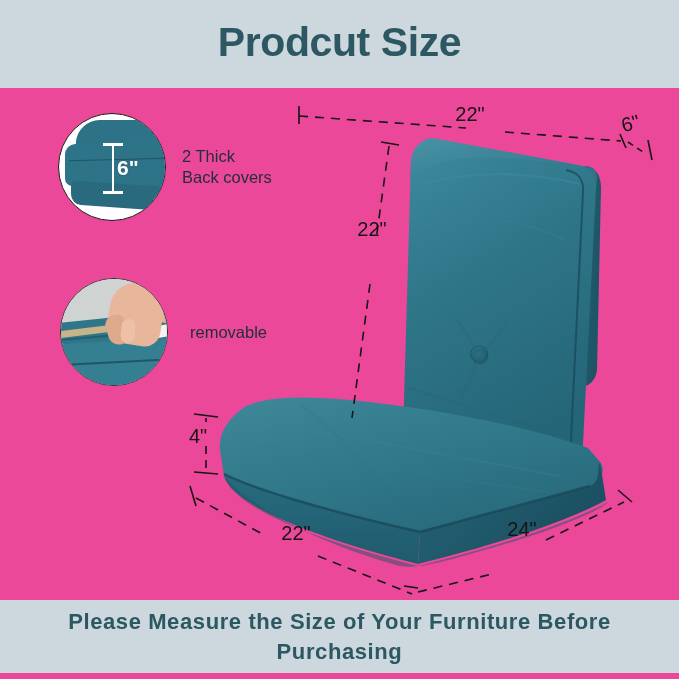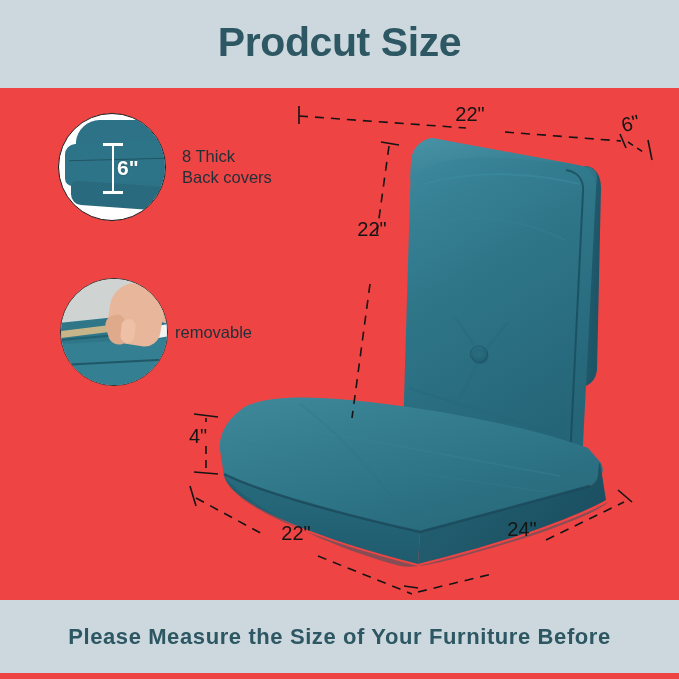--- a/index.html
+++ b/index.html
@@ -6,21 +6,21 @@
   body{
     width:679px;height:679px;
     background:#ffffff;
     font-family:"Liberation Sans", sans-serif;
     overflow:hidden;
     position:relative;
   }
   #page{
     position:relative;
     width:679px;height:679px;
-    background:#ef4444;
+    background:#ec4899;
     overflow:hidden;
   }
 
   
   .banner{
     position:absolute;left:0;width:679px;
     background:#ccd8dd;
     display:flex;align-items:center;justify-content:center;
     text-align:center;
     color:#2c5763;
@@ -52,21 +52,21 @@
     background:#ffffff;flex:0 0 auto;
   }
   #feature-covers .feature-circle{border:1.1px solid #2b2b2b;}
 
   .feature-text{
     margin-left:16px;
     font-size:16.5px;line-height:1.25;
     color:#22303a;font-weight:500;
     white-space:nowrap;
   }
-  #feature-covers .feature-text{margin-left:7px;}
+  #feature-covers .feature-text{margin-left:22px;}
 
   
   .c1-cushion{
     position:absolute;left:16px;top:6px;width:104px;height:72px;
     background:#2d7287;
     border-radius:22px 16px 6px 6px;
     transform:skewX(-4deg);
   }
   .c1-cushion2{
     position:absolute;left:6px;top:28px;width:96px;height:42px;
@@ -169,21 +169,21 @@
       <div class="c1-cushion"></div>
       <div class="c1-cushion2"></div>
       <div class="c1-base"></div>
       <div class="c1-seam"></div>
       <div class="c1-cap top"></div>
       <div class="c1-dimline"></div>
       <div class="c1-cap bot"></div>
       <div class="c1-label">6"</div>
     </div>
     <div class="feature-text">
-      <div>8 Thick</div>
+      <div>2 Thick</div>
       <div>Back covers</div>
     </div>
   </div>
 
   <div class="feature" id="feature-covers">
     <div class="feature-circle">
       <div class="c2-bg"></div>
       <div class="c2-fabric"></div>
       <div class="c2-zip"></div>
       <div class="c2-zipline"></div>
@@ -333,15 +333,16 @@
         <text class="dimlabel" x="372" y="148" text-anchor="middle">22"</text>
         <text class="dimlabel" x="198" y="355" text-anchor="middle">4"</text>
         <text class="dimlabel" x="296" y="452" text-anchor="middle">22"</text>
         <text class="dimlabel" x="522" y="448" text-anchor="middle">24"</text>
       </g>
     </svg>
   </div>
 
   <div class="banner" id="footer-banner">
     <div class="footer-line">Please Measure the Size of Your Furniture Before</div>
+    <div class="footer-line">Purchasing</div>
   </div>
 
 </div>
 
 </body></html>

